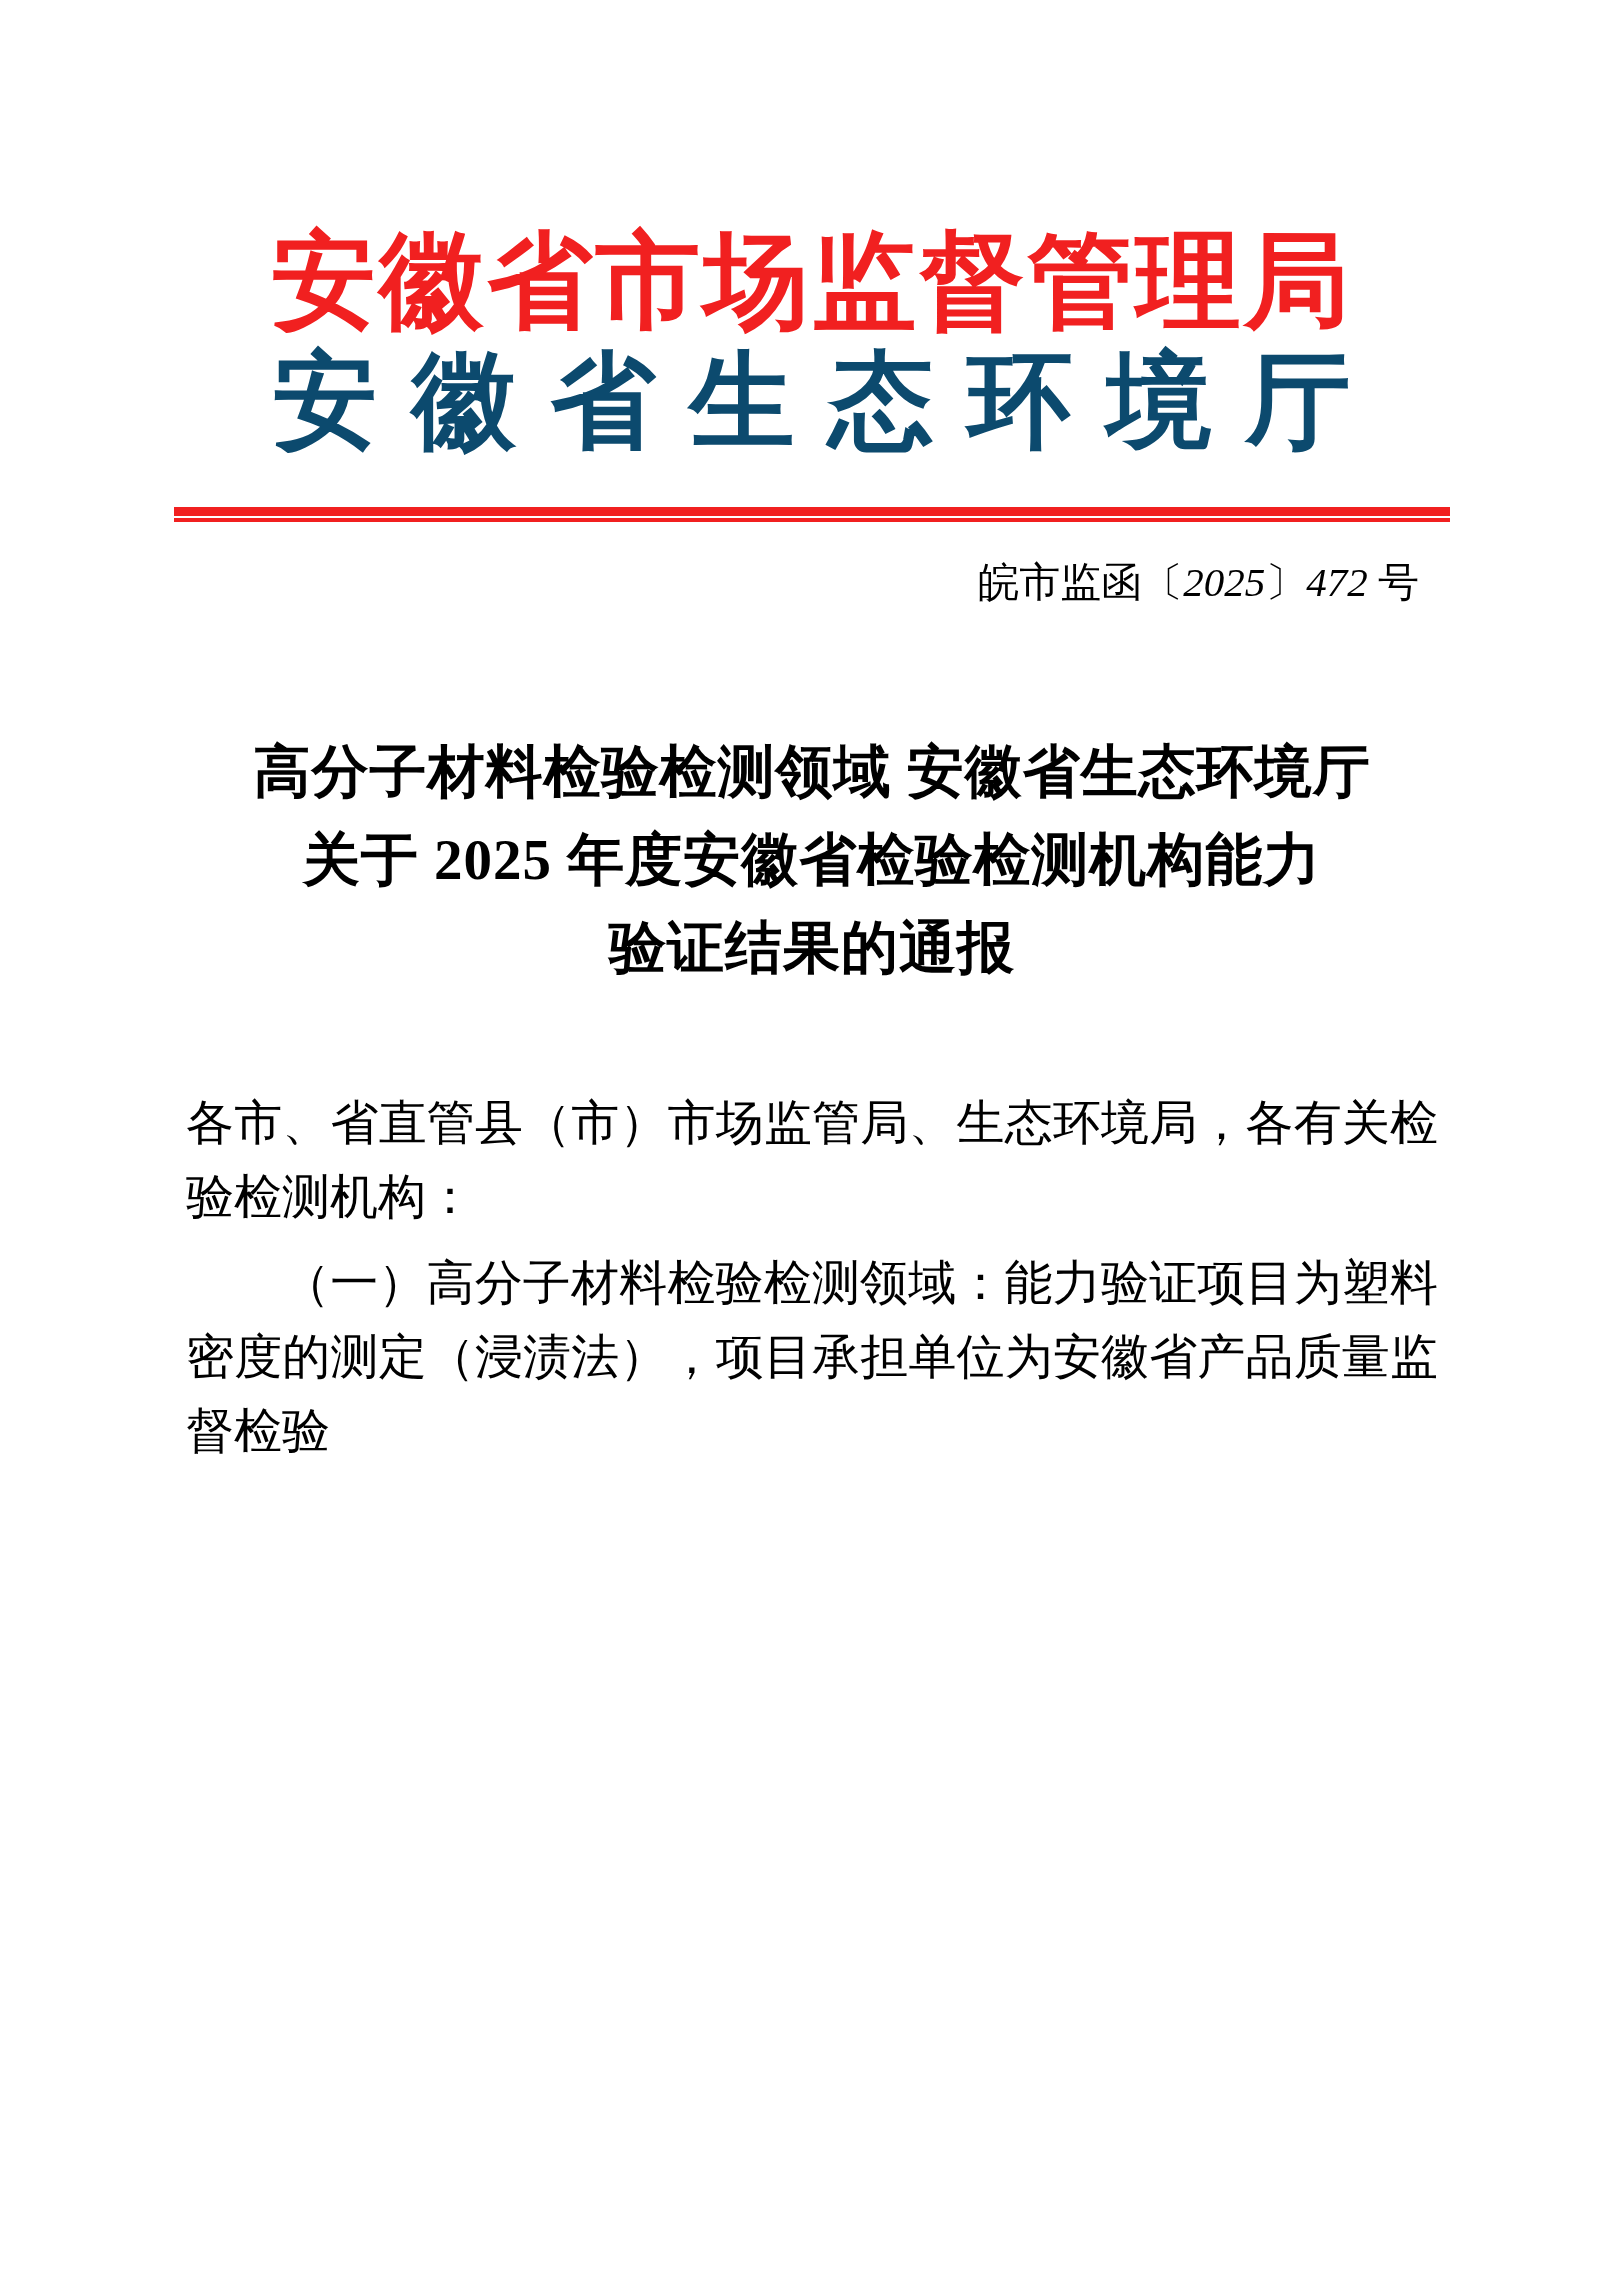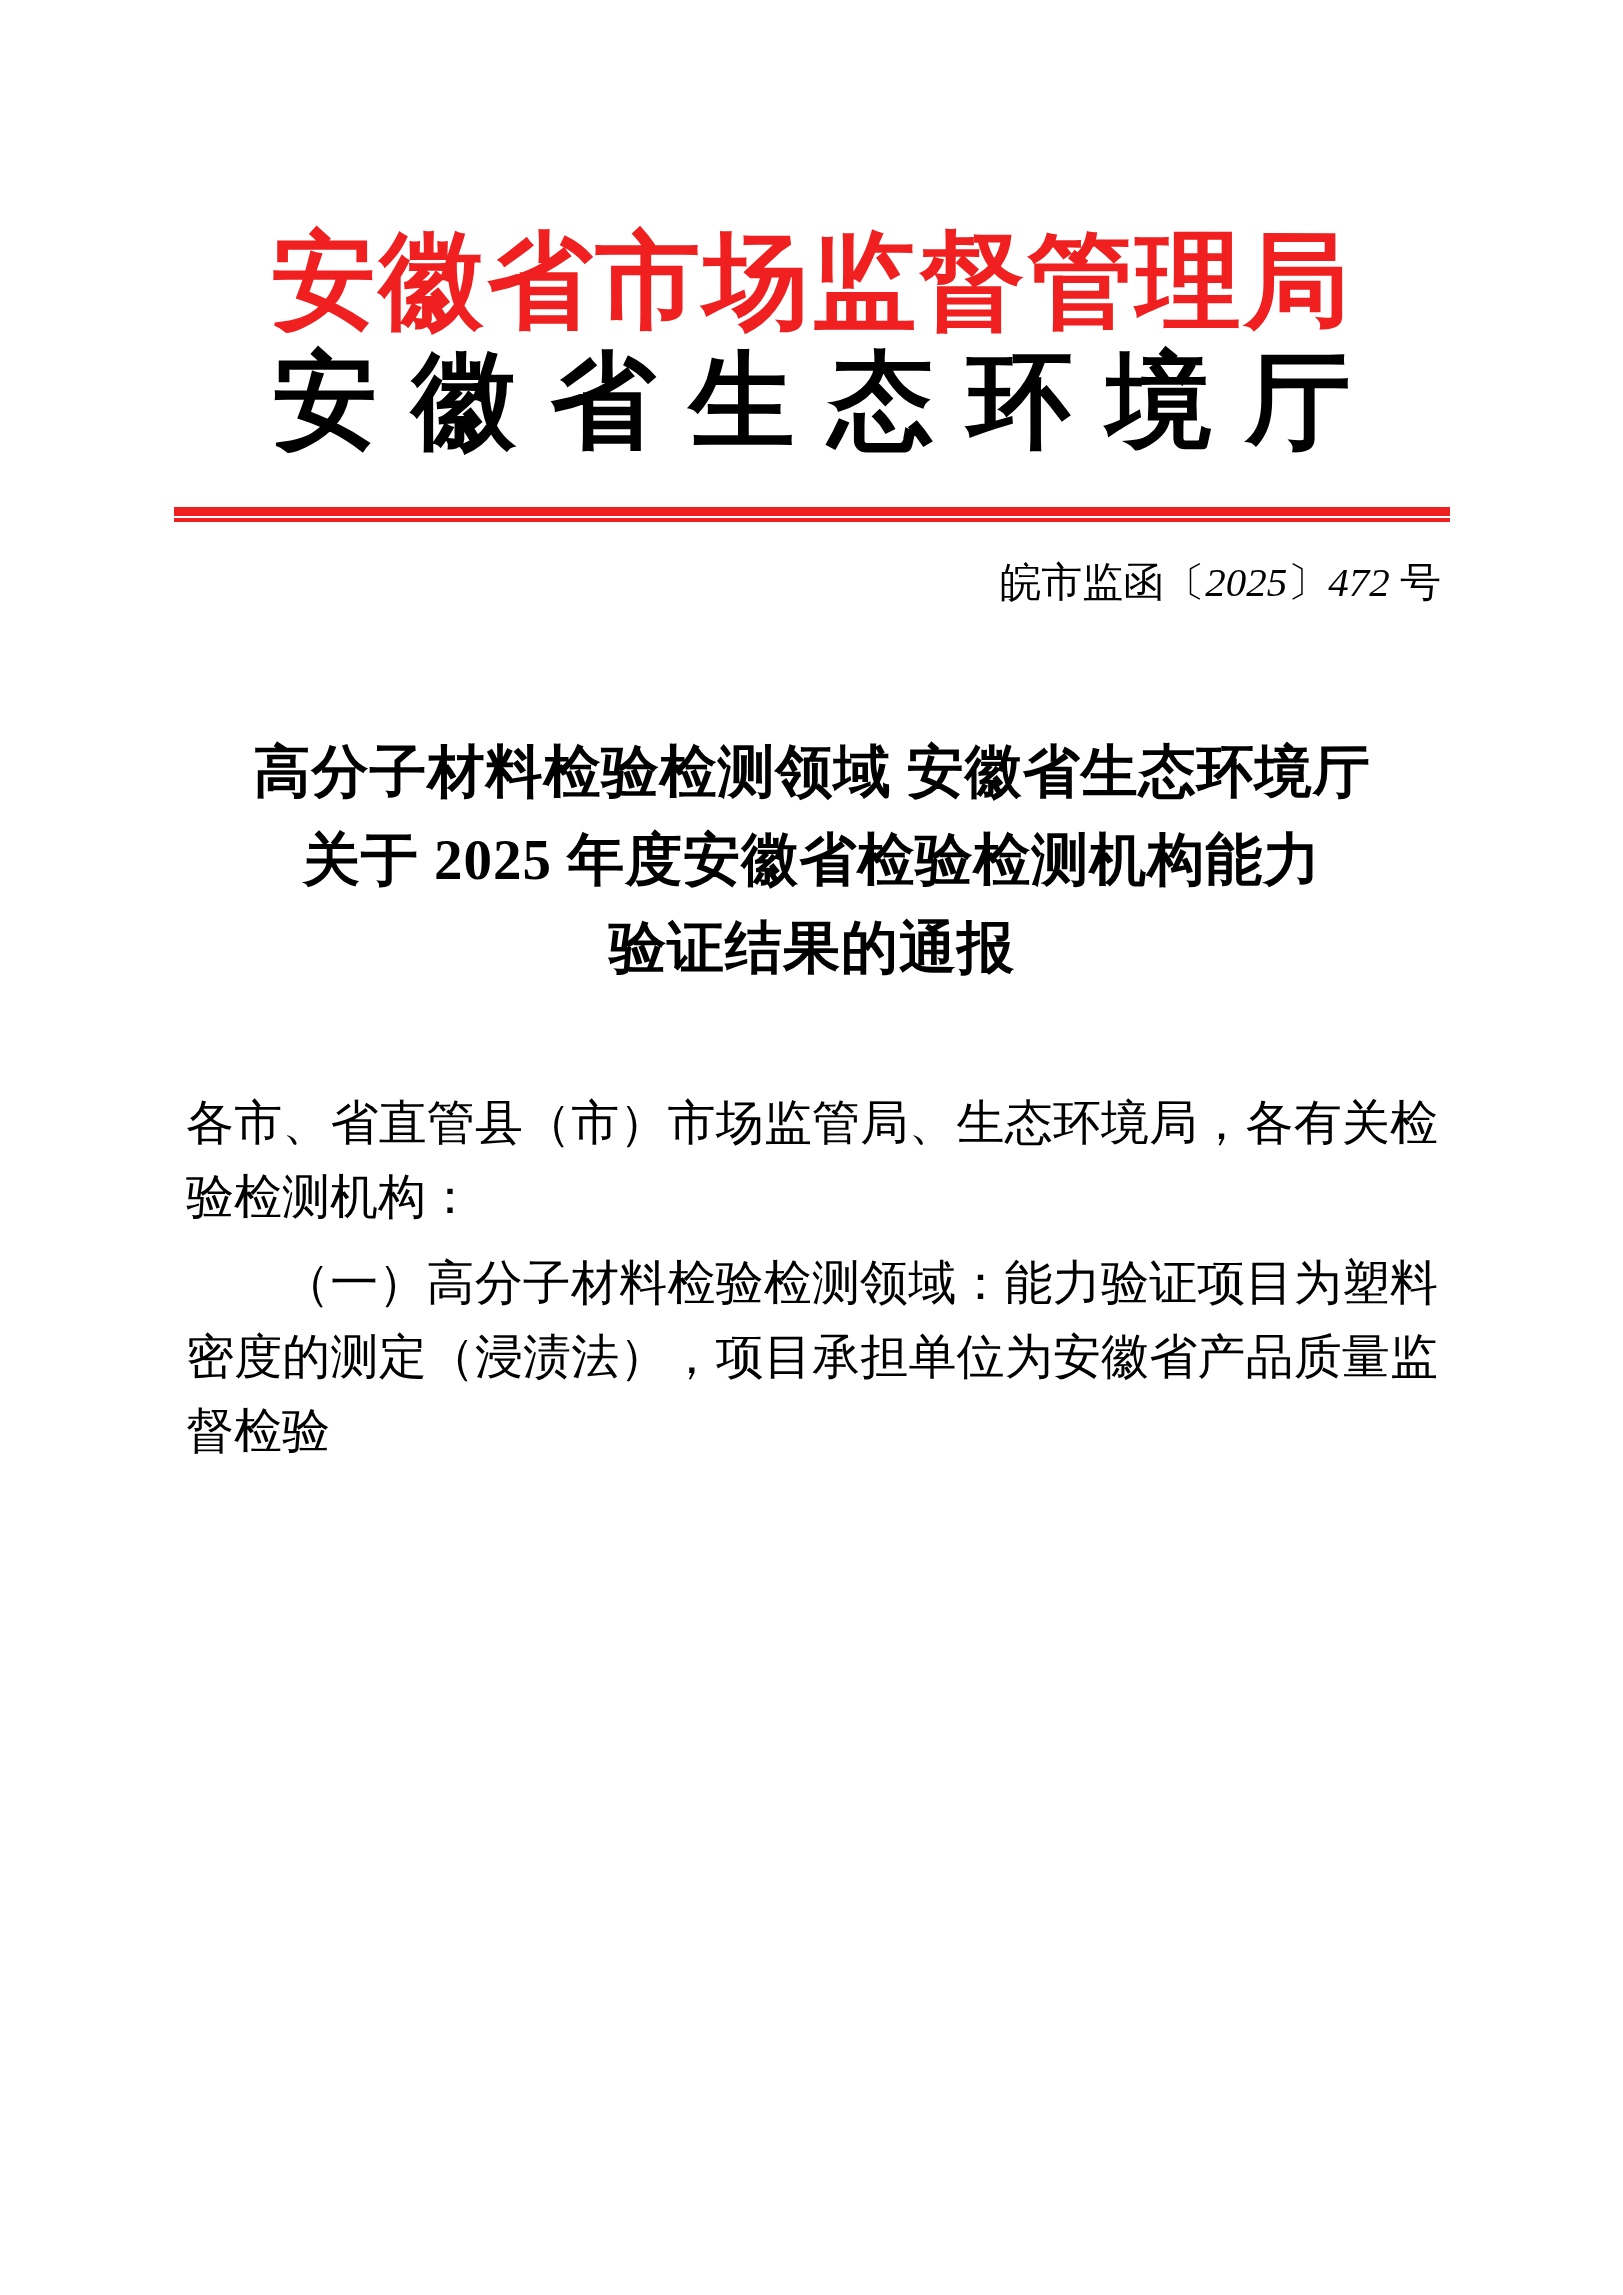--- a/index.html
+++ b/index.html
@@ -35,41 +35,41 @@
     position: absolute;
     top: 344px;
     left: 0;
     width: 100%;
     text-align: center;
     font-size: 105px;
     line-height: 115px;
     font-weight: 700;
     letter-spacing: 34px;
     text-indent: 34px;
-    color: #000000;
+    color: #0c4a6e;
     white-space: nowrap;
   }
 
   
   .rule {
     position: absolute;
     left: 174px;
     width: 1276px;
     background: #f12020;
   }
   .rule-thick-top  { top: 507px;  height: 8.7px; }
   .rule-thin-top   { top: 518px; height: 3.6px;  }
   .rule-thin-bottom  { top: 2021px; height: 3.6px;  }
   .rule-thick-bottom { top: 2030px; height: 8.7px; }
 
   
   .doc-no {
     position: absolute;
     top: 554px;
-    right: 182px;
+    right: 204px;
     font-size: 41px;
     line-height: 56px;
     font-style: italic;
     font-style: oblique 9deg;
     white-space: nowrap;
   }
 
   
   .title {
     position: absolute;

